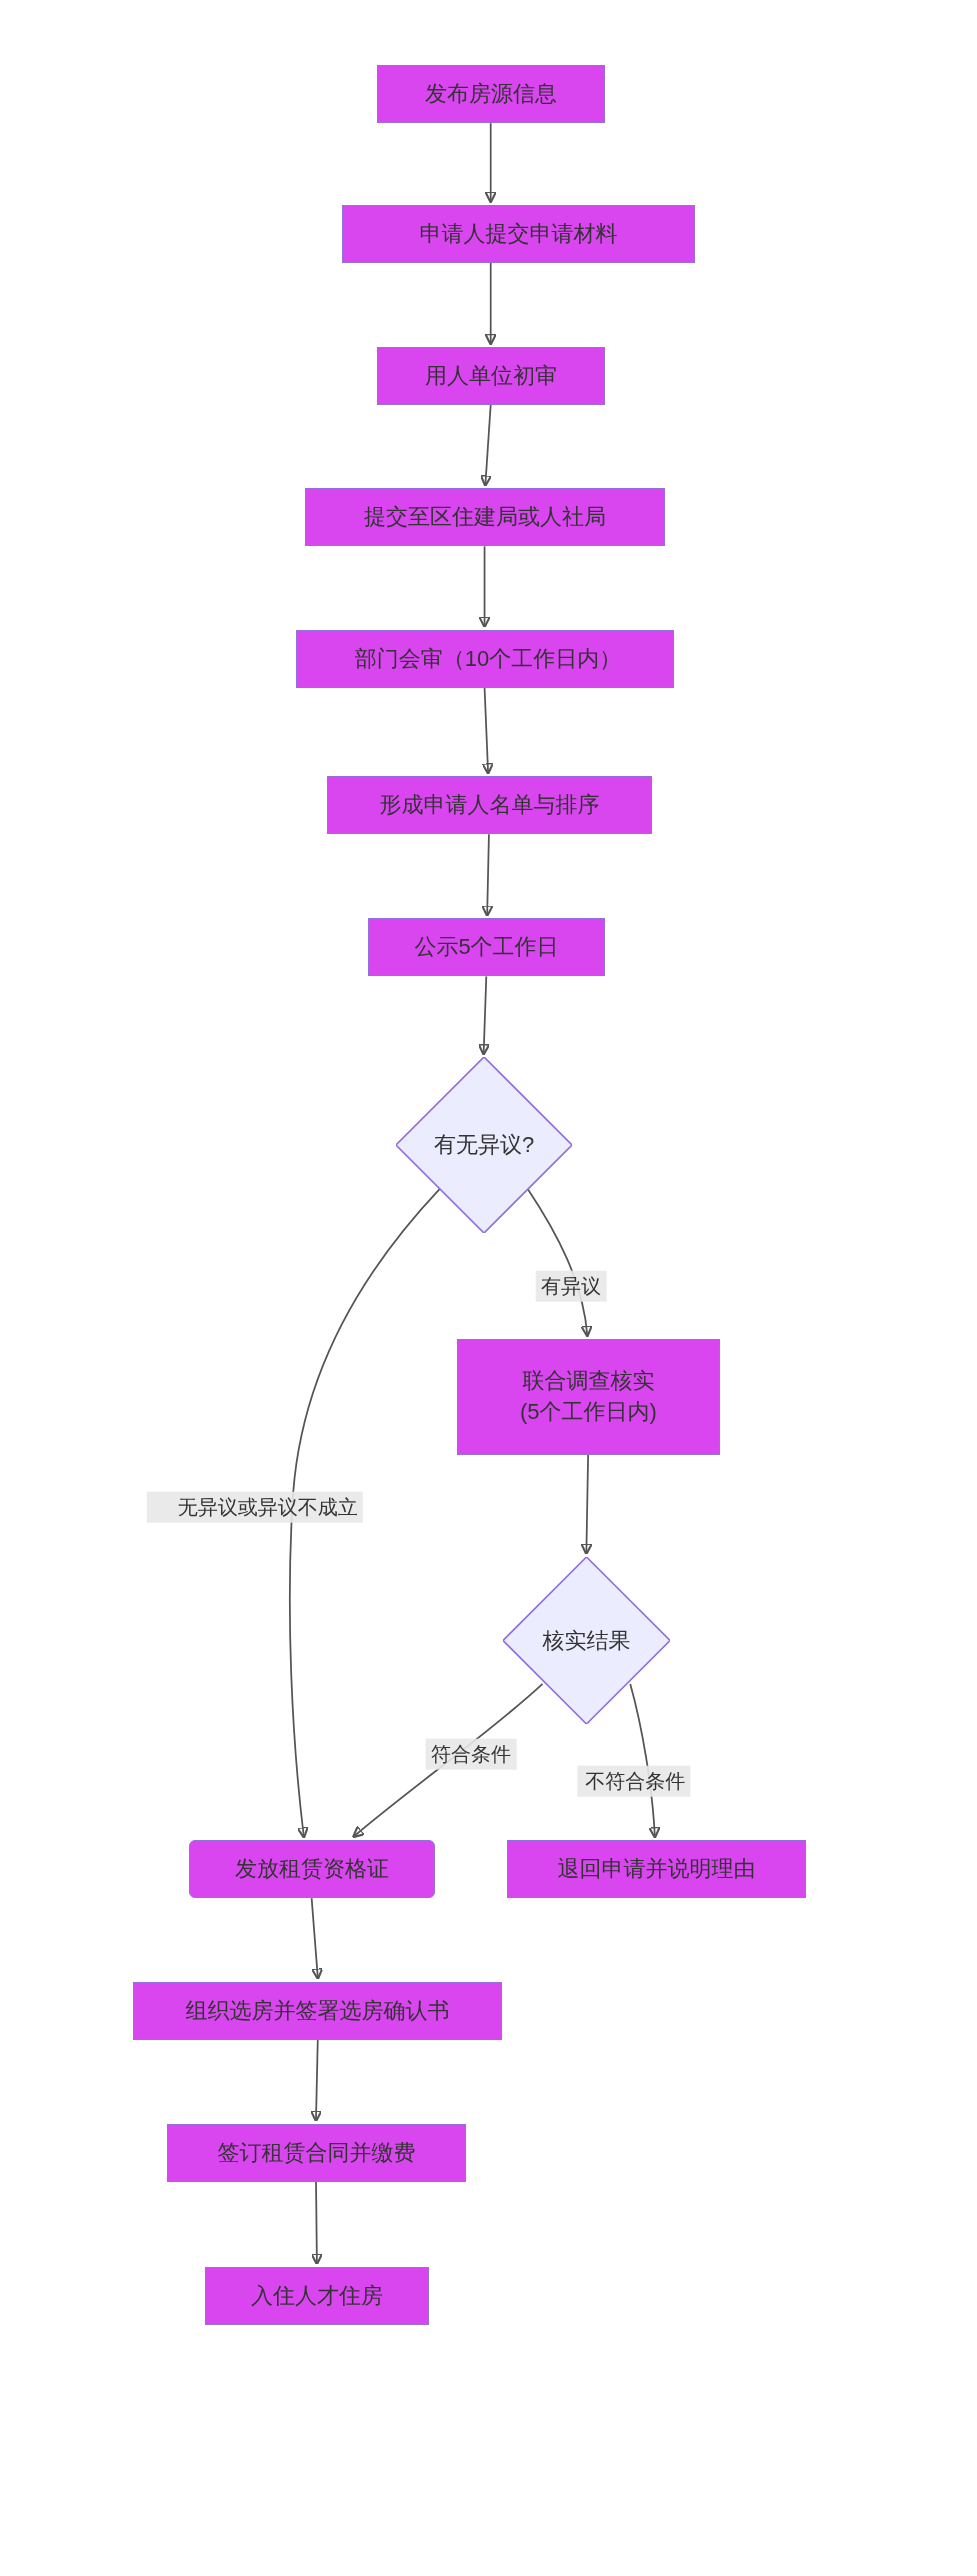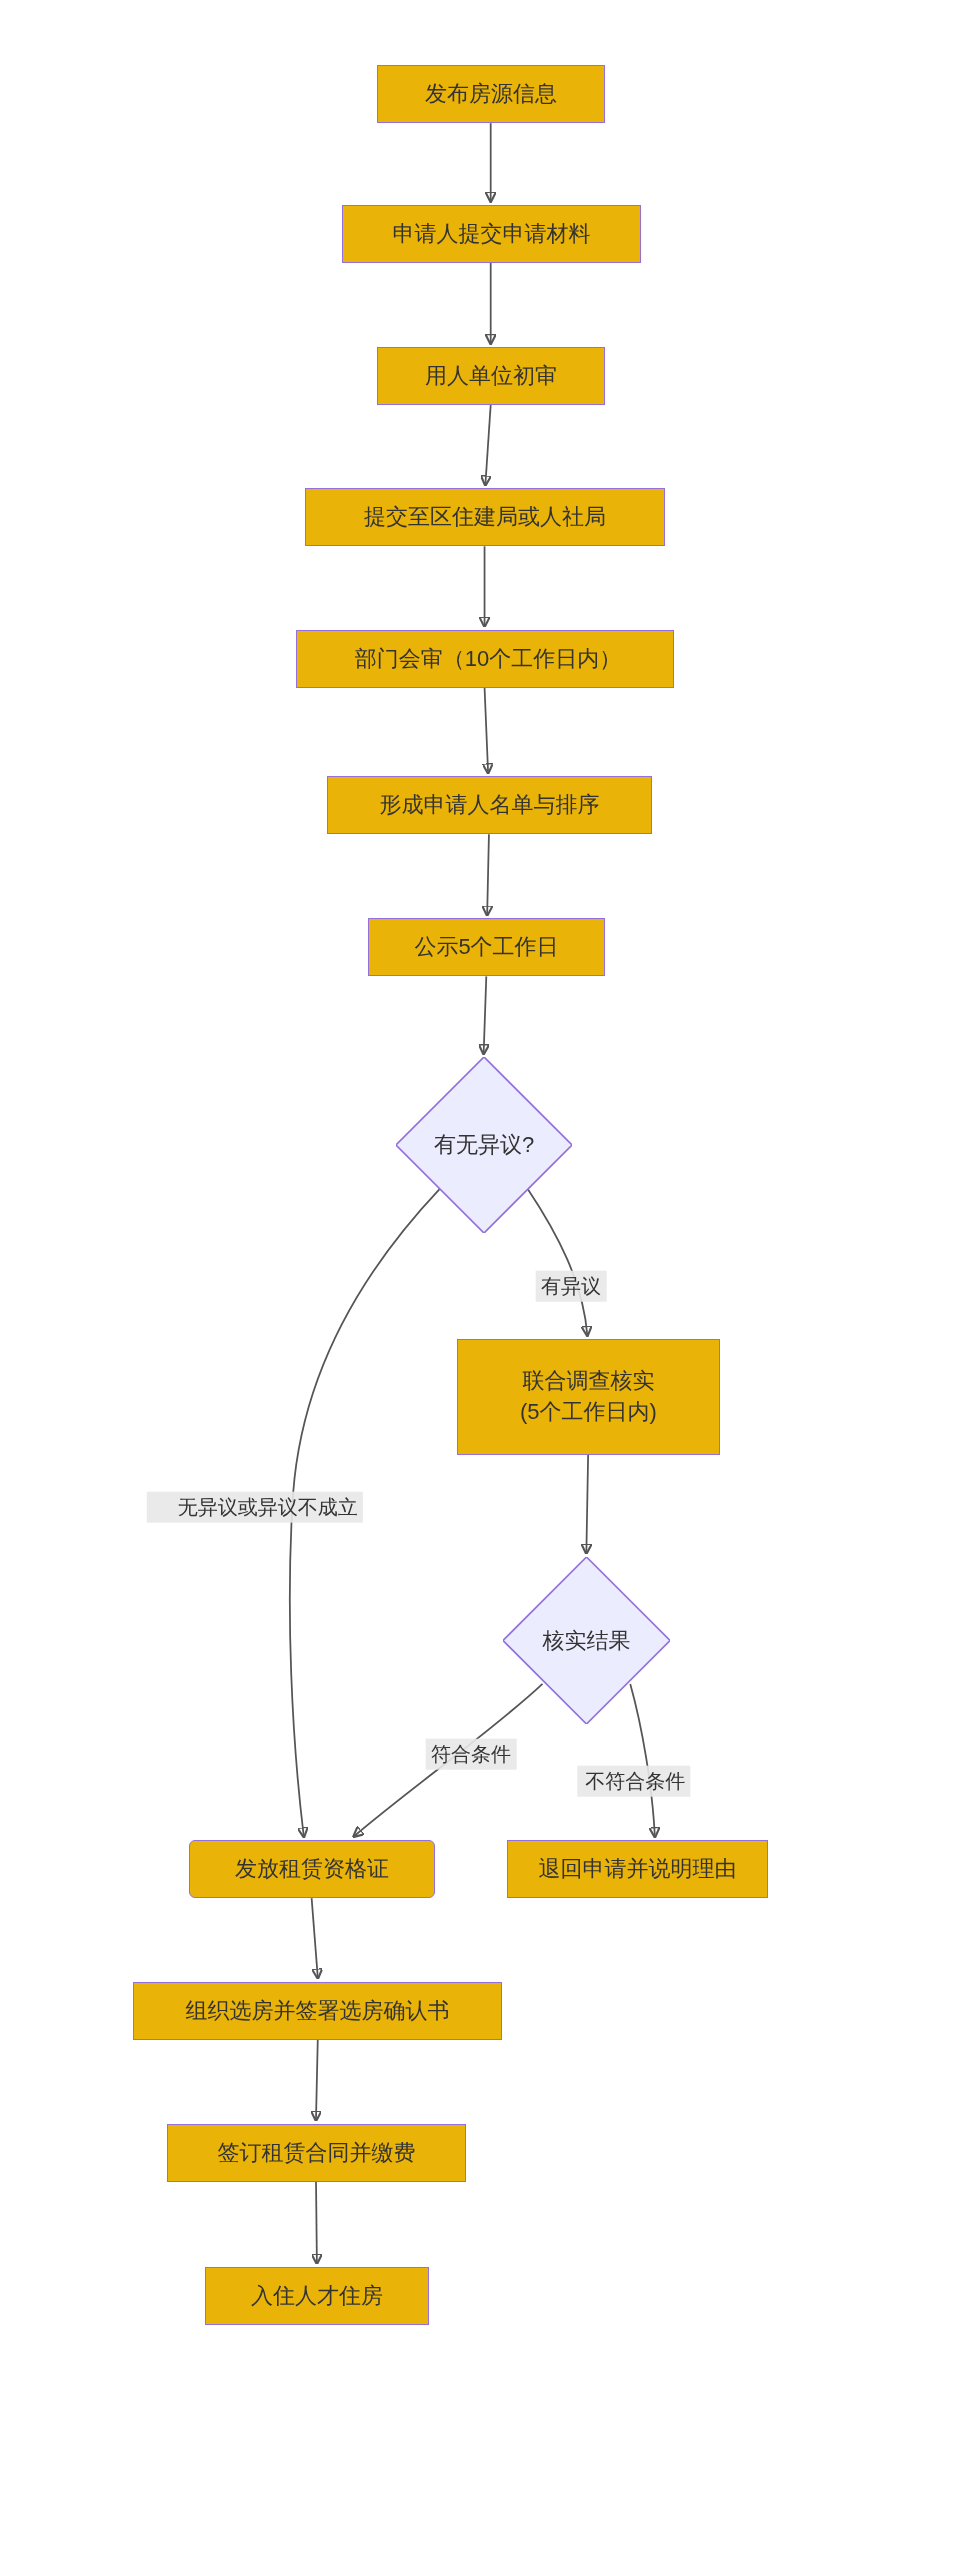--- a/index.html
+++ b/index.html
@@ -21,21 +21,21 @@
     pointer-events: none;
   }
   .edges path { stroke: #555555; stroke-width: 2; fill: none; }
 
   .node {
     position: absolute;
     display: flex;
     align-items: center;
     justify-content: center;
     text-align: center;
-    background: #eab308;
+    background: #d946ef;
     border: 1.8px solid #9370DB;
     color: #333333;
     font-size: 22px;
     line-height: 1.4;
     white-space: pre-line;
   }
 
   .diamond {
     position: absolute;
     display: flex;
@@ -55,31 +55,31 @@
     background: rgba(232,232,232,0.9);
     color: #333333;
     font-size: 20px;
     padding: 1.8px 5.3px;
     white-space: nowrap;
     z-index: 2;
   }
 
   
   .pos-publish       { left: 377px;  top: 65px;   width: 228px; height: 58px; }
-  .pos-submit        { left: 342px;  top: 205px;  width: 299px; height: 58px; align-items: center; }
+  .pos-submit        { left: 342px;  top: 205px;  width: 353px; height: 58px; align-items: center; }
   .pos-initial       { left: 377px;  top: 347px;  width: 228px; height: 58px; }
   .pos-bureau        { left: 305px;  top: 488px;  width: 360px; height: 58px; }
   .pos-joint         { left: 296px;  top: 630px;  width: 378px; height: 58px; padding-left: 6px; }
   .pos-list          { left: 327px;  top: 776px;  width: 325px; height: 58px; }
   .pos-publicity     { left: 368px;  top: 918px; width: 237px; height: 58px; }
   .pos-objection     { left: 396px;  top: 1057px; width: 176px; height: 176px; }
   .pos-investigation { left: 457px;  top: 1339px; width: 263px; height: 116px; }
   .pos-verify        { left: 503px;  top: 1557px; width: 167px; height: 167px; }
   .pos-cert          { left: 189px;  top: 1840px; width: 246px; height: 58px; border-radius: 6px; }
-  .pos-reject        { left: 507px;  top: 1840px; width: 261px; height: 58px; }
+  .pos-reject        { left: 507px;  top: 1840px; width: 299px; height: 58px; }
   .pos-select        { left: 133px;  top: 1982px; width: 369px; height: 58px; }
   .pos-contract      { left: 167px;  top: 2124px; width: 299px; height: 58px; }
   .pos-movein        { left: 205px;  top: 2267px; width: 224px; height: 58px; }
 
   
   .lbl-has-objection { left: 571px; top: 1286px; }
   .lbl-no-objection  { left: 255px; top: 1507px; padding-left: 31px; }
   .lbl-qualified     { left: 471px; top: 1754px; }
   .lbl-not-qualified { left: 634px; top: 1781px; padding-left: 8px; }
 </style>

